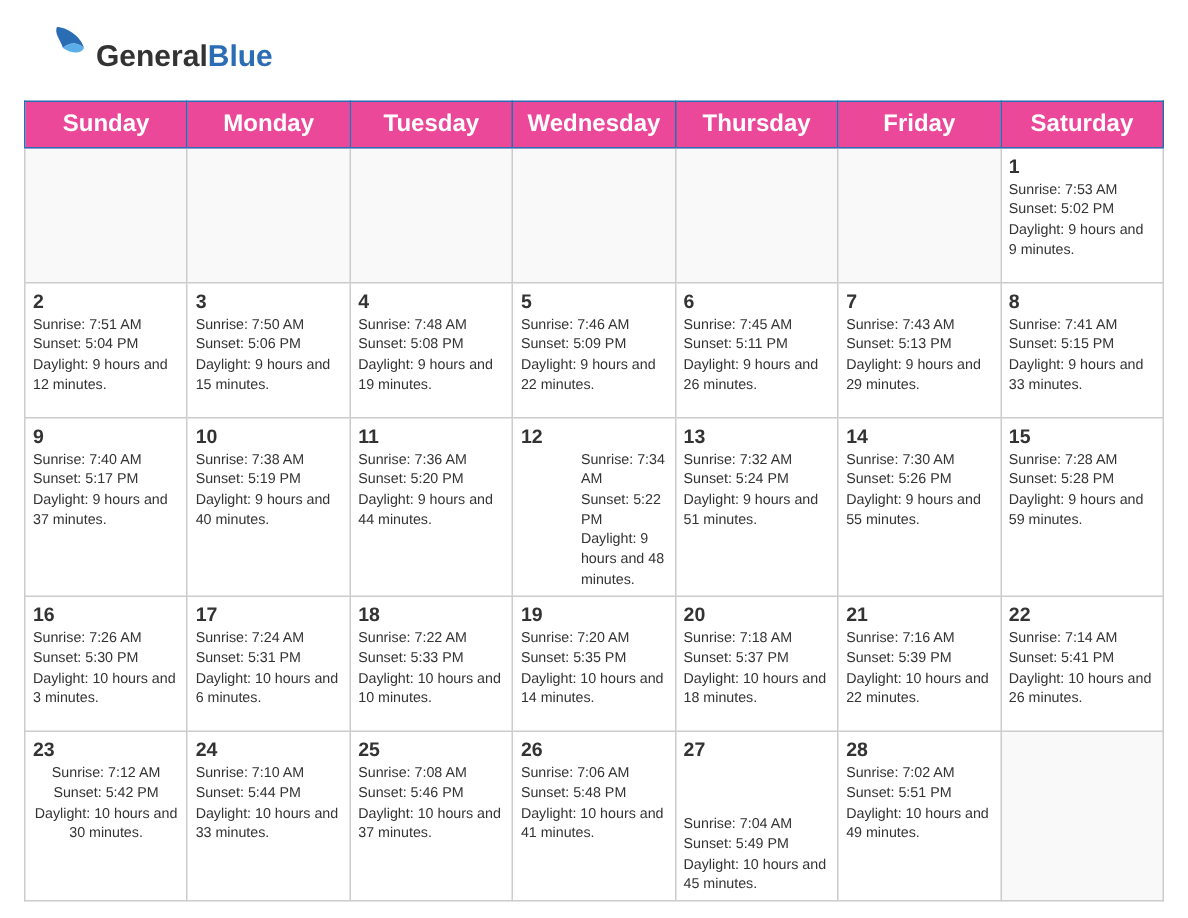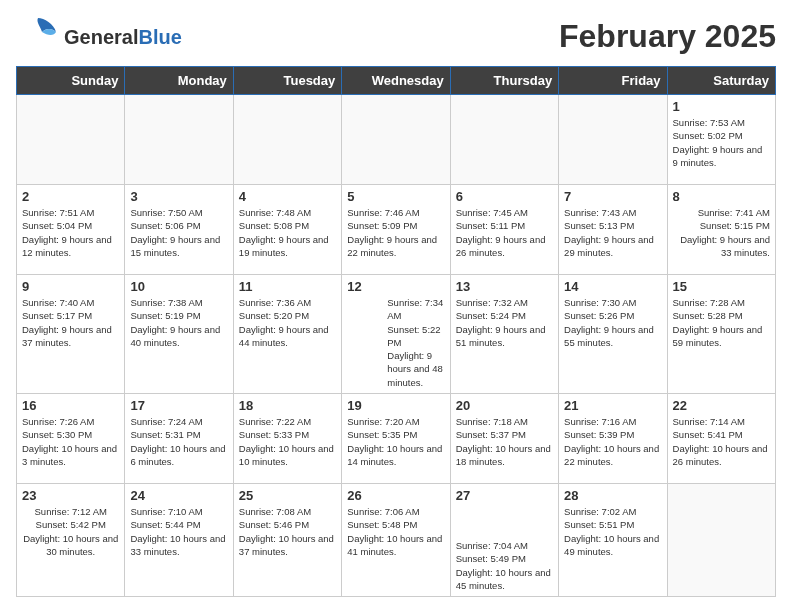--- a/index.html
+++ b/index.html
@@ -6,21 +6,21 @@
     body {
       font-family: Arial, sans-serif;
       background: #fff;
       width: 792px;
       min-height: 612px;
       padding: 16px;
     }
     .header {
       display: flex;
       justify-content: space-between;
-      align-items: center;
+      align-items: flex-end;
       margin-bottom: 8px;
     }
     .logo-wrapper {
       display: flex;
       align-items: center;
       gap: 4px;
     }
     .title-block {
       text-align: right;
     }
@@ -34,26 +34,26 @@
       font-size: 16px;
       font-weight: normal;
       color: #333;
     }
     .calendar {
       width: 100%;
       border-collapse: collapse;
       border: 1px solid #ccc;
     }
     .calendar th {
-      background-color: #404040;
+      background-color: #ec4899;
       color: #fff;
-      font-size: 13px;
+      font-size: 16px;
       font-weight: bold;
       padding: 6px 6px;
-      text-align: right;
+      text-align: center;
       border: 1px solid #2a6db5;
     }
     .calendar td {
       vertical-align: top;
       padding: 4px 5px;
       border: 1px solid #ccc;
       font-size: 10px;
       color: #333;
       width: 108px;
       min-height: 80px;
@@ -89,21 +89,20 @@
         <path d="M26 16 C30 12, 36 12, 40 16 C38 20, 32 20, 26 16Z" fill="#5baee8"></path>
       </svg>
     </div>
     <div>
       <div style="font-size:20px; font-weight:bold; line-height:1.1;">
         <span style="color:#333;">General</span><span style="color:#2a6db5;">Blue</span>
       </div>
     </div>
   </div>
   <div class="title-block">
-    <h1>February 2025</h1>
   </div>
 </div>
 
 <table class="calendar">
   <thead>
     <tr>
     <th>Sunday</th>
         <th>Monday</th>
         <th>Tuesday</th>
         <th>Wednesday</th>
@@ -159,21 +158,21 @@
 Daylight: 9 hours and 26 minutes.</div>
         </td>
         <td>
           <span class="day-num">7</span>
           <div class="day-info" style="white-space: pre-line;">Sunrise: 7:43 AM
 Sunset: 5:13 PM
 Daylight: 9 hours and 29 minutes.</div>
         </td>
         <td>
           <span class="day-num">8</span>
-          <div class="day-info" style="white-space: pre-line; text-align: right;">Sunrise: 7:41 AM
+          <div class="day-info" style="white-space: pre-line;">Sunrise: 7:41 AM
 Sunset: 5:15 PM
 Daylight: 9 hours and 33 minutes.</div>
         </td>
       </tr>
       <tr class="week-row">
         <td>
           <span class="day-num">9</span>
           <div class="day-info" style="white-space: pre-line;">Sunrise: 7:40 AM
 Sunset: 5:17 PM
 Daylight: 9 hours and 37 minutes.</div>

